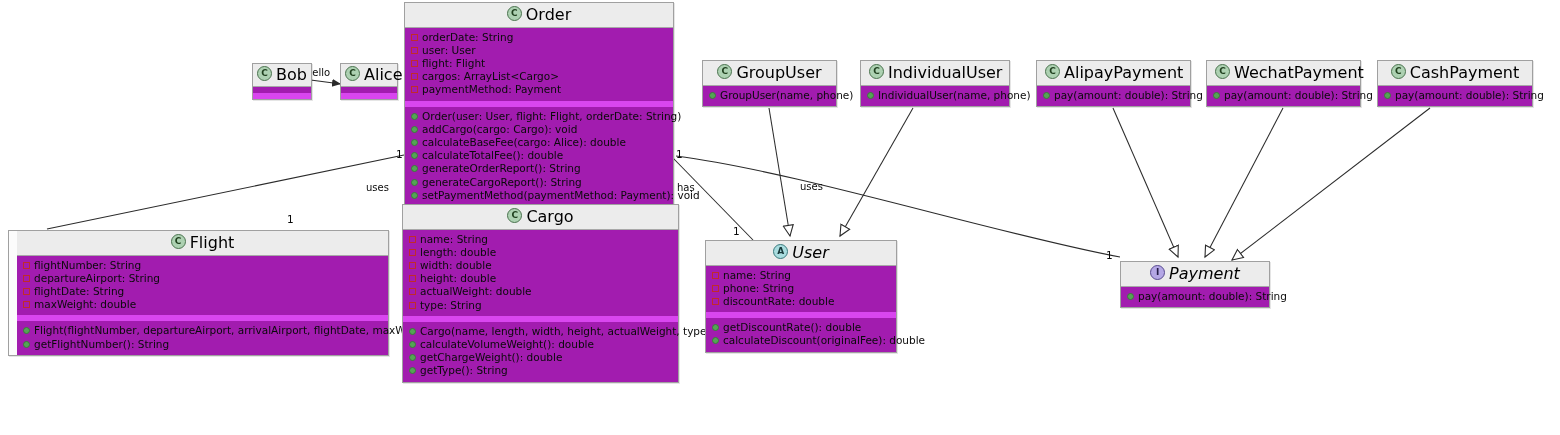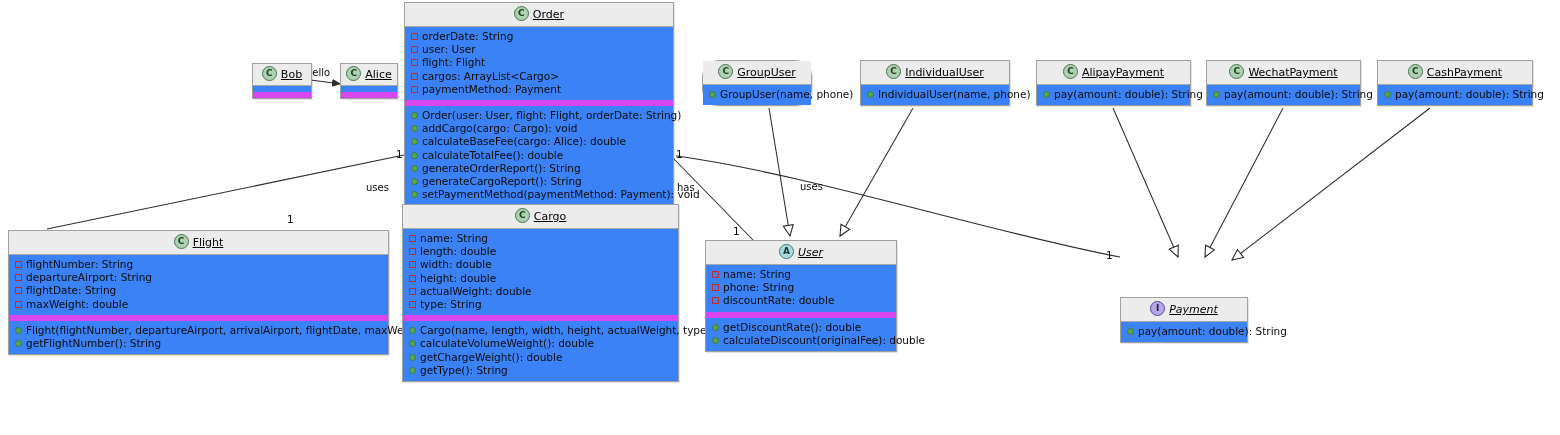--- a/index.html
+++ b/index.html
@@ -38,24 +38,23 @@
   .uml-header {
     box-sizing: border-box;
     background: #ececec;
     border-bottom: 1px solid #a8a8a8;
     text-align: center;
     padding: 3px 8px 4px 8px;
     white-space: nowrap;
     line-height: 1;
   }
   .uml-title {
-    font-size: 11px;
+    font-size: 16px;
     color: #000000;
     vertical-align: middle;
-    text-decoration: underline;
   }
   .uml-title.italic { font-style: italic; }
 
   .type-icon {
     display: inline-block;
     width: 13px;
     height: 13px;
     border-radius: 50%;
     line-height: 12px;
     text-align: center;
@@ -78,21 +77,21 @@
   }
   .type-icon.iface {
     background: #b4a7e5;
     border: 1px solid #584a8f;
     color: #231c47;
   }
 
   .uml-section {
     box-sizing: border-box;
     padding: 3px 6px 4px 6px;
-    background: #3b82f6;
+    background: #a21caf;
   }
   .uml-section + .uml-section {
     border-top: 6px solid #d946ef;
   }
   .uml-row {
     font-size: 10.5px;
     color: #0a0a0a;
     line-height: 13.2px;
     white-space: nowrap;
   }
@@ -221,21 +220,21 @@
       <div class="uml-row"><span class="vis pub"></span><span>Order(user: User, flight: Flight, orderDate: String)</span></div>
       <div class="uml-row"><span class="vis pub"></span><span>addCargo(cargo: Cargo): void</span></div>
       <div class="uml-row"><span class="vis pub"></span><span>calculateBaseFee(cargo: Alice): double</span></div>
       <div class="uml-row"><span class="vis pub"></span><span>calculateTotalFee(): double</span></div>
       <div class="uml-row"><span class="vis pub"></span><span>generateOrderReport(): String</span></div>
       <div class="uml-row"><span class="vis pub"></span><span>generateCargoReport(): String</span></div>
       <div class="uml-row"><span class="vis pub"></span><span>setPaymentMethod(paymentMethod: Payment): void</span></div>
     </div>
   </div>
 
-  <div class="uml-box" style="left:8px; top:230px; width:381px;">
+  <div class="uml-box" style="left:8px; top:230px; width:381px;padding-left:8px;">
     <div class="uml-header">
       <span class="type-icon cls">C</span><span class="uml-title">Flight</span>
     </div>
     <div class="uml-section">
       <div class="uml-row"><span class="vis priv"></span><span>flightNumber: String</span></div>
       <div class="uml-row"><span class="vis priv"></span><span>departureAirport: String</span></div>
       <div class="uml-row"><span class="vis priv"></span><span>flightDate: String</span></div>
       <div class="uml-row"><span class="vis priv"></span><span>maxWeight: double</span></div>
     </div>
     <div class="uml-section">
@@ -272,39 +271,39 @@
       <div class="uml-row"><span class="vis priv"></span><span>name: String</span></div>
       <div class="uml-row"><span class="vis priv"></span><span>phone: String</span></div>
       <div class="uml-row"><span class="vis priv"></span><span>discountRate: double</span></div>
     </div>
     <div class="uml-section">
       <div class="uml-row"><span class="vis pub"></span><span>getDiscountRate(): double</span></div>
       <div class="uml-row"><span class="vis pub"></span><span>calculateDiscount(originalFee): double</span></div>
     </div>
   </div>
 
-  <div class="uml-box" style="left:702px; top:60px; width:110px;border-radius:16px;">
+  <div class="uml-box" style="left:702px; top:60px; width:135px;">
     <div class="uml-header">
       <span class="type-icon cls">C</span><span class="uml-title">GroupUser</span>
     </div>
     <div class="uml-section">
       <div class="uml-row"><span class="vis pub"></span><span>GroupUser(name, phone)</span></div>
     </div>
   </div>
 
   <div class="uml-box" style="left:860px; top:60px; width:150px;">
     <div class="uml-header">
       <span class="type-icon cls">C</span><span class="uml-title">IndividualUser</span>
     </div>
     <div class="uml-section">
       <div class="uml-row"><span class="vis pub"></span><span>IndividualUser(name, phone)</span></div>
     </div>
   </div>
 
-  <div class="uml-box" style="left:1120px; top:261px; width:128px;margin-top:36px;">
+  <div class="uml-box" style="left:1120px; top:261px; width:150px;">
     <div class="uml-header">
       <span class="type-icon iface">I</span><span class="uml-title italic">Payment</span>
     </div>
     <div class="uml-section">
       <div class="uml-row"><span class="vis pub"></span><span>pay(amount: double): String</span></div>
     </div>
   </div>
 
   <div class="uml-box" style="left:1036px; top:60px; width:155px;">
     <div class="uml-header">

